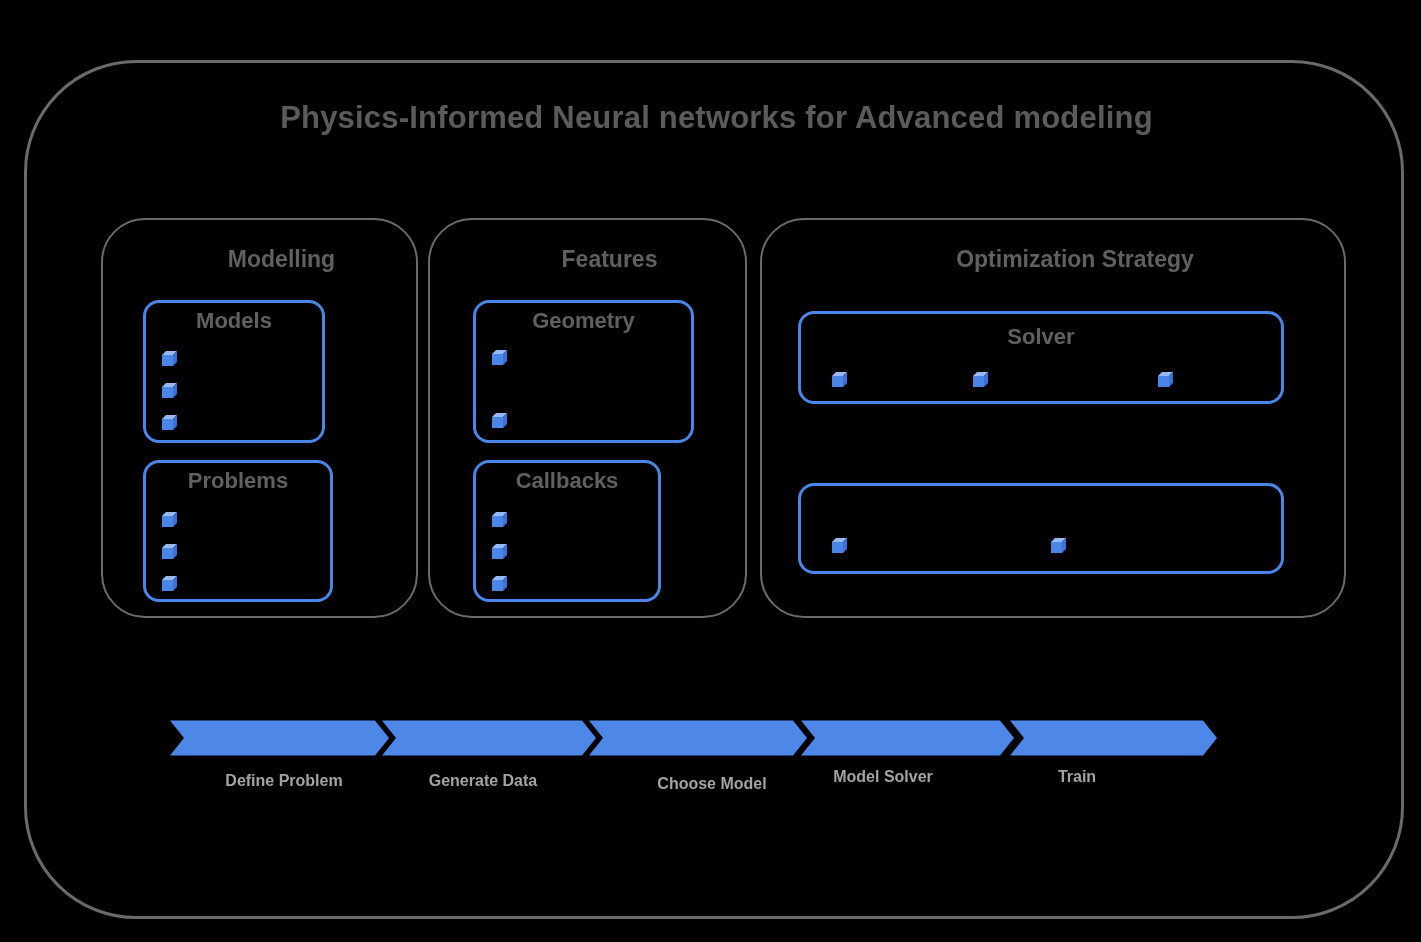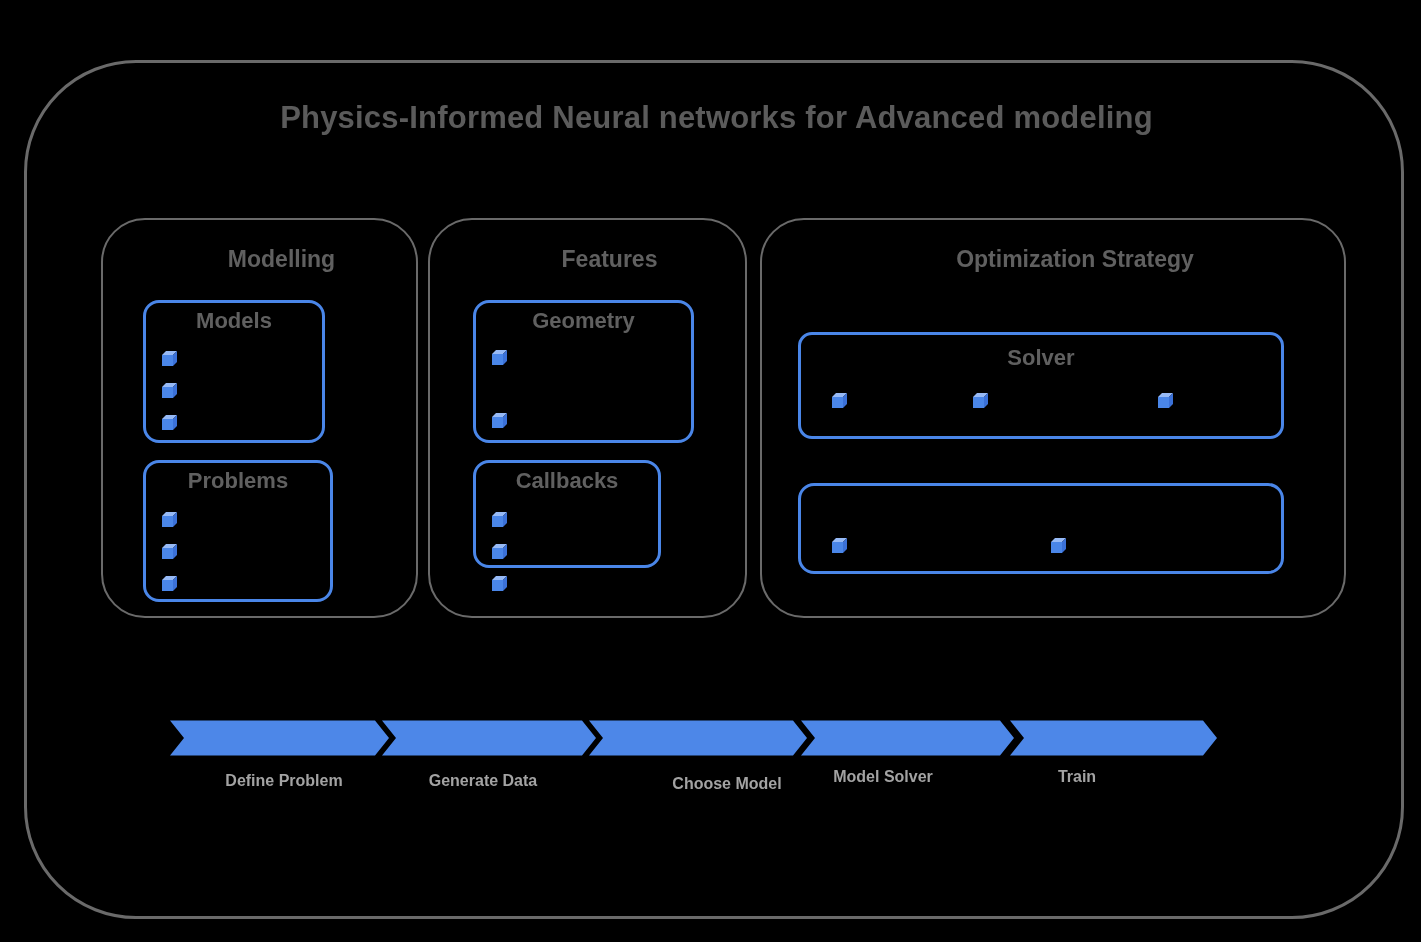--- a/index.html
+++ b/index.html
@@ -31,22 +31,22 @@
     box-sizing:border-box;
   }
   .group-title {
     margin-top:5px; text-align:center;
     font-size:22px; font-weight:bold; color:#606060;
   }
   .group.wide .group-title { margin-top:10px; }
   #grp-models    { left:40px; top:80px;  width:182px; height:143px; }
   #grp-problems  { left:40px; top:240px; width:190px; height:142px; }
   #grp-geometry  { left:43px; top:80px;  width:221px; height:143px; }
-  #grp-callbacks { left:43px; top:240px; width:188px; height:108px; }
-  #grp-solver    { left:36px; top:112px; width:486px; height:107px;border-radius:14px; }
+  #grp-callbacks { left:43px; top:240px; width:188px; height:142px; }
+  #grp-solver    { left:36px; top:91px; width:486px; height:93px; }
   #grp-trainer   { left:36px; top:263px; width:486px; height:91px; }
 
   .bullet-col {
     position:absolute; left:16px; display:flex; flex-direction:column; gap:14px;
   }
   #grp-models .bullet-col    { top:47px; }
   #grp-problems .bullet-col  { top:48px; }
   #grp-geometry .bullet-col  { top:46px; gap:45px; }
   #grp-callbacks .bullet-col { top:48px; }
 
@@ -198,17 +198,17 @@
   <svg class="pipeline-arrow" width="1060" height="40" viewBox="0 0 1060 40">
     <polygon fill="#4d87e8" points="2,1.5 207,1.5 221,19 207,36.5 2,36.5 16,19"></polygon>
     <polygon fill="#4d87e8" points="214,1.5 414,1.5 428,19 414,36.5 214,36.5 228,19"></polygon>
     <polygon fill="#4d87e8" points="421,1.5 625,1.5 639,19 625,36.5 421,36.5 435,19"></polygon>
     <polygon fill="#4d87e8" points="633,1.5 832,1.5 846,19 832,36.5 633,36.5 647,19"></polygon>
     <polygon fill="#4d87e8" points="842,1.5 1035,1.5 1049,19 1035,36.5 842,36.5 856,19"></polygon>
   </svg>
 
   <div class="step-label" style="left:284px; top:772px;">Define Problem</div>
   <div class="step-label" style="left:483px; top:772px;">Generate Data</div>
-  <div class="step-label" style="left:727px; top:775px;">Choose Model</div>
+  <div class="step-label" style="left:712px; top:775px;">Choose Model</div>
   <div class="step-label" style="left:883px; top:768px;">Model Solver</div>
   <div class="step-label" style="left:1077px; top:768px;">Train</div>
 
 </div>
 
 </body></html>

